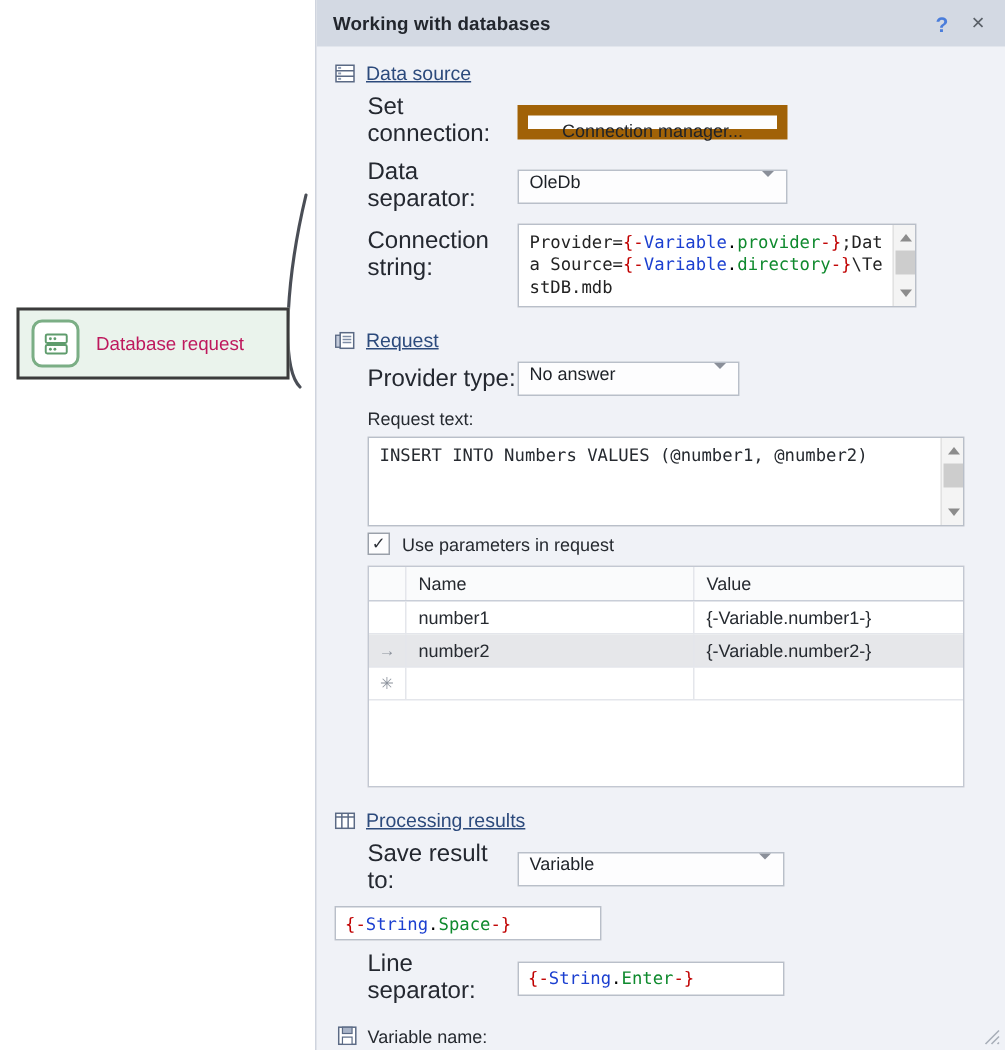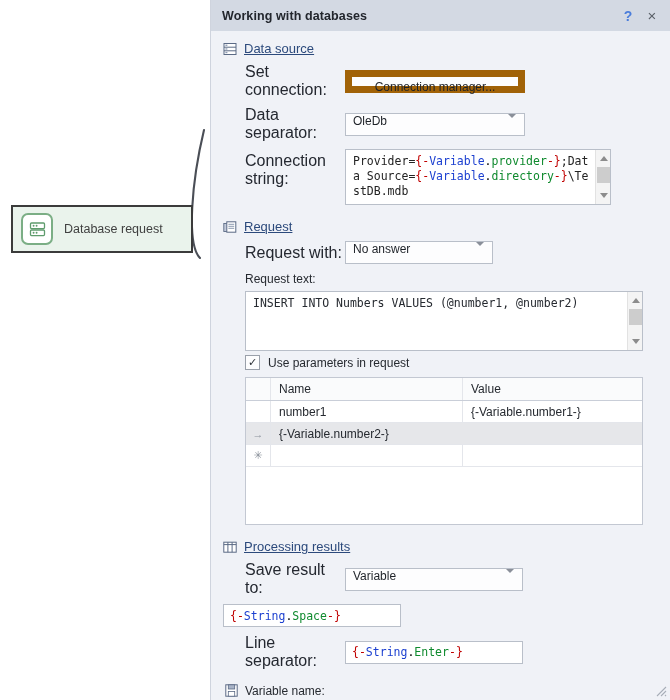--- a/index.html
+++ b/index.html
@@ -43,21 +43,21 @@
     border-radius: 7px;
     background: #ffffff;
     display: flex;
     align-items: center;
     justify-content: center;
     flex: 0 0 auto;
   }
   .node-label {
     margin-left: 11px;
     font-size: 12.5px;
-    color: #404040;
+    color: #be185d;
   }
   #connector {
     position: absolute;
     left: 178px;
     top: 120px;
     width: 36px;
     height: 140px;
     pointer-events: none;
   }
 
@@ -414,21 +414,21 @@
           <rect x="3.8" y="1.8" width="9" height="10.4" fill="#ffffff" stroke="#5b6a85" stroke-width="1"></rect>
           <line x1="5.4" y1="4.3" x2="11.2" y2="4.3" stroke="#7e8da6" stroke-width="0.9"></line>
           <line x1="5.4" y1="6.3" x2="11.2" y2="6.3" stroke="#7e8da6" stroke-width="0.9"></line>
           <line x1="5.4" y1="8.3" x2="11.2" y2="8.3" stroke="#7e8da6" stroke-width="0.9"></line>
         </svg>
       </span>
       <span class="section-title">Request</span>
     </div>
 
     <div class="row">
-      <span class="lbl">Request with:</span>
+      <span class="lbl">Provider type:</span>
       <div class="combo" style="width:148px;">
         <span class="cval">No answer</span>
         <span class="caret"></span>
       </div>
     </div>
 
     <div style="margin:8px 0 5px 22px;">Request text:</div>
 
     <div class="textarea" style="margin-left:22px;width:398px;height:60px;">
       <div class="ta-content">INSERT INTO Numbers VALUES (@number1, @number2)</div>
@@ -454,20 +454,21 @@
           <div class="pc-name">Name</div>
           <div class="pc-value">Value</div>
         </div>
         <div class="ptr">
           <div class="pc-gutter"></div>
           <div class="pc-name">number1</div>
           <div class="pc-value">{-Variable.number1-}</div>
         </div>
         <div class="ptr sel">
           <div class="pc-gutter">→</div>
+          <div class="pc-name">number2</div>
           <div class="pc-value">{-Variable.number2-}</div>
         </div>
         <div class="ptr">
           <div class="pc-gutter">✳</div>
           <div class="pc-name"></div>
           <div class="pc-value"></div>
         </div>
       </div>
 
     <div class="section-head" style="margin-top:14px;">

